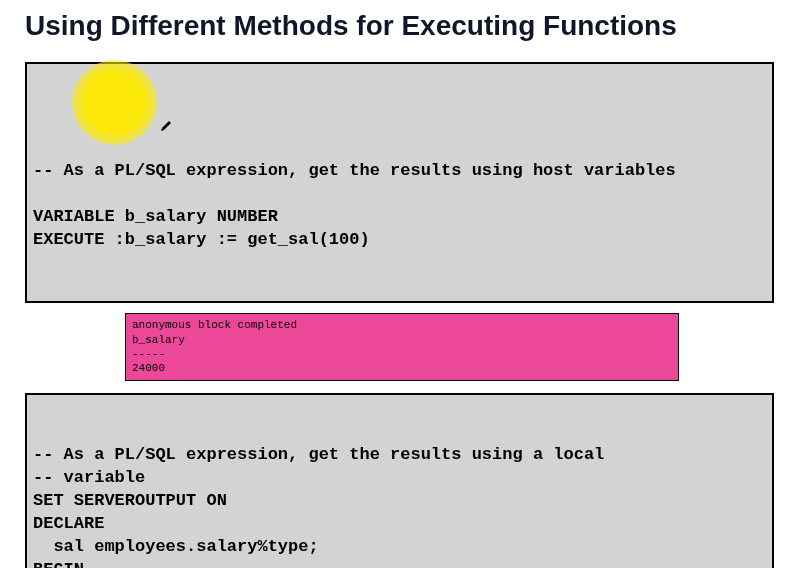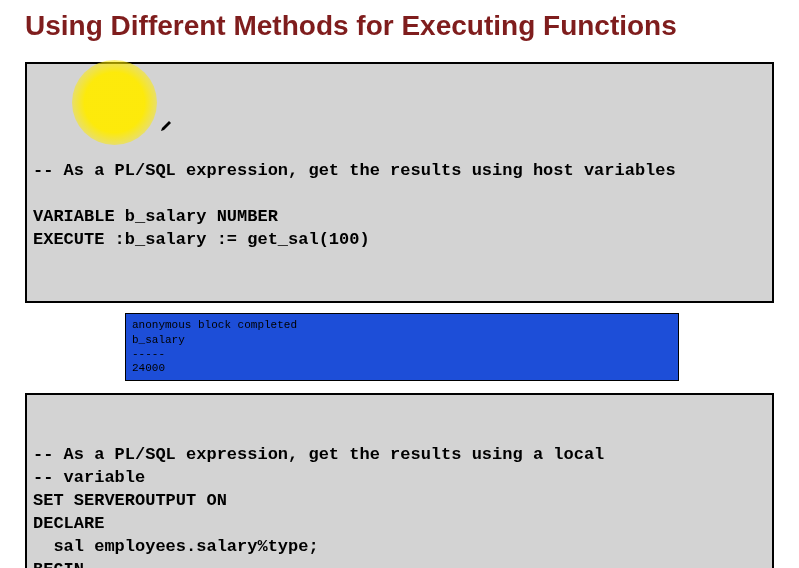--- a/index.html
+++ b/index.html
@@ -10,21 +10,21 @@
       width: 799px;
       position: relative;
     }
     .slide {
       padding: 0 25px 20px 25px;
       position: relative;
     }
     .title {
       font-size: 28px;
       font-weight: bold;
-      color: #7f1d1d;
+      color: #0f172a;
       margin: 10px 0 20px 0;
     }
     .code-block {
       background: #d3d3d3;
       border: 2px solid #000;
       padding: 4px 6px;
       font-family: 'Courier New', monospace;
       font-size: 17px;
       font-weight: bold;
       line-height: 1.35;
@@ -56,21 +56,21 @@
       z-index: 3;
       font-size: 14px;
       color: #000;
       transform: rotate(0deg);
     }
     .code-inner {
       position: relative;
       z-index: 2;
     }
     .output-block {
-      background: #1d4ed8;
+      background: #ec4899;
       border: 1px solid #000;
       margin: 10px 0 12px 100px;
       width: 540px;
       padding: 4px 6px;
       font-family: 'Courier New', monospace;
       font-size: 11px;
       line-height: 1.3;
       white-space: pre;
       color: #000;
     }

